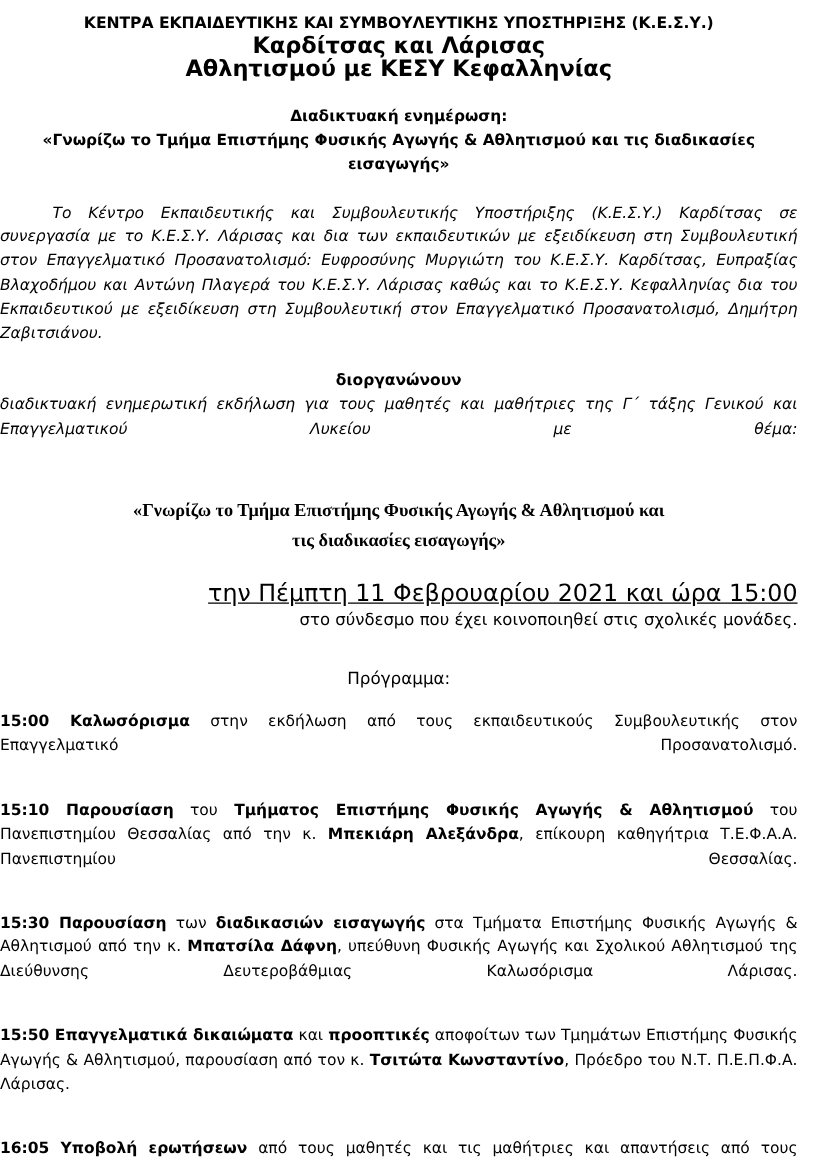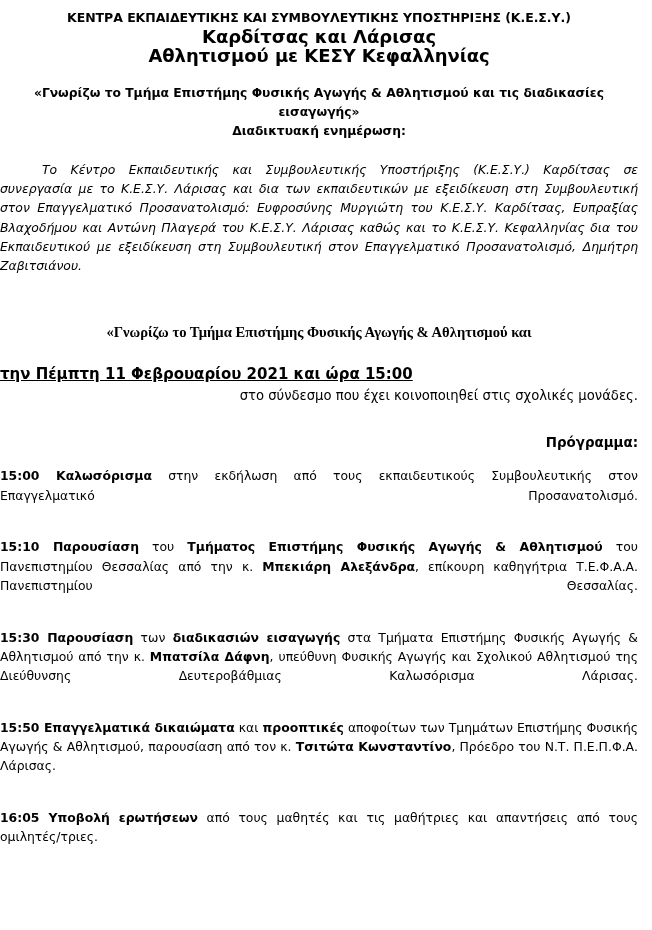--- a/index.html
+++ b/index.html
@@ -67,41 +67,41 @@
   .bigtitle {
     font-weight: bold;
     font-size: 14.6px;
     line-height: 24px;
     text-align: center;
     margin: 0;
     font-family: Liberation Serif, serif;
   }
 
   .datetitle {
-    font-weight: bold;
-    font-size: 15px;
+    font-weight: normal;
+    font-size: 19px;
     line-height: 22px;
-    text-align: left;
+    text-align: right;
     margin: 0;
   }
   .datetitle .u { text-decoration: underline; }
 
   .venue {
     font-weight: normal;
     font-size: 13.2px;
     line-height: 21px;
     text-align: right;
     margin: 0;
   }
 
   .programme-head {
-    font-weight: bold;
+    font-weight: normal;
     font-size: 13.4px;
     line-height: 21px;
-    text-align: right;
+    text-align: center;
     margin: 0;
   }
 
   .item {
     font-size: 12.4px;
     line-height: 19.3px;
     text-align: justify;
     text-justify: inter-word;
     margin: 0;
   }
@@ -120,34 +120,37 @@
 
   <div>
     <div class="hdr-line l1">ΚΕΝΤΡΑ ΕΚΠΑΙΔΕΥΤΙΚΗΣ ΚΑΙ ΣΥΜΒΟΥΛΕΥΤΙΚΗΣ ΥΠΟΣΤΗΡΙΞΗΣ (Κ.Ε.Σ.Υ.)</div>
     <div class="hdr-line">Καρδίτσας και Λάρισας</div>
     <div class="hdr-line">Αθλητισμού με ΚΕΣΥ Κεφαλληνίας</div>
   </div>
 
   <div class="spacer-md"></div>
 
   <div>
+    <div class="sub-line">Διαδικτυακή ενημέρωση:</div>
     <div class="sub-line">«Γνωρίζω το Τμήμα Επιστήμης Φυσικής Αγωγής &amp; Αθλητισμού και τις διαδικασίες εισαγωγής»</div>
-    <div class="sub-line">Διαδικτυακή ενημέρωση:</div>
   </div>
 
   <div class="spacer-md"></div>
 
   <p class="para indent">Το Κέντρο Εκπαιδευτικής και Συμβουλευτικής Υποστήριξης (Κ.Ε.Σ.Υ.) Καρδίτσας σε συνεργασία με το Κ.Ε.Σ.Υ. Λάρισας και δια των εκπαιδευτικών με εξειδίκευση στη Συμβουλευτική στον Επαγγελματικό Προσανατολισμό: Ευφροσύνης Μυργιώτη του Κ.Ε.Σ.Υ.  Καρδίτσας, Ευπραξίας Βλαχοδήμου και Αντώνη Πλαγερά του Κ.Ε.Σ.Υ. Λάρισας καθώς και το Κ.Ε.Σ.Υ. Κεφαλληνίας δια του Εκπαιδευτικού με εξειδίκευση στη Συμβουλευτική στον Επαγγελματικό Προσανατολισμό, Δημήτρη Ζαβιτσιάνου.</p>
 
+  <p class="organize">διοργανώνουν</p>
 
+  <p class="para">διαδικτυακή ενημερωτική εκδήλωση για τους μαθητές και μαθήτριες της Γ΄ τάξης Γενικού και Επαγγελματικού Λυκείου με θέμα:</p>
 
   <div class="spacer-lg"></div>
 
   <div>
     <p class="bigtitle">«Γνωρίζω το Τμήμα Επιστήμης Φυσικής Αγωγής &amp; Αθλητισμού και</p>
+    <p class="bigtitle">τις διαδικασίες εισαγωγής»</p>
   </div>
 
   <div class="spacer-md"></div>
 
   <p class="datetitle"><span class="u">την Πέμπτη  11 Φεβρουαρίου 2021 και  ώρα 15:00</span></p>
   <p class="venue">στο σύνδεσμο που έχει κοινοποιηθεί στις σχολικές μονάδες.</p>
 
   <div class="spacer-lg"></div>
 
   <p class="programme-head">Πρόγραμμα:</p>

